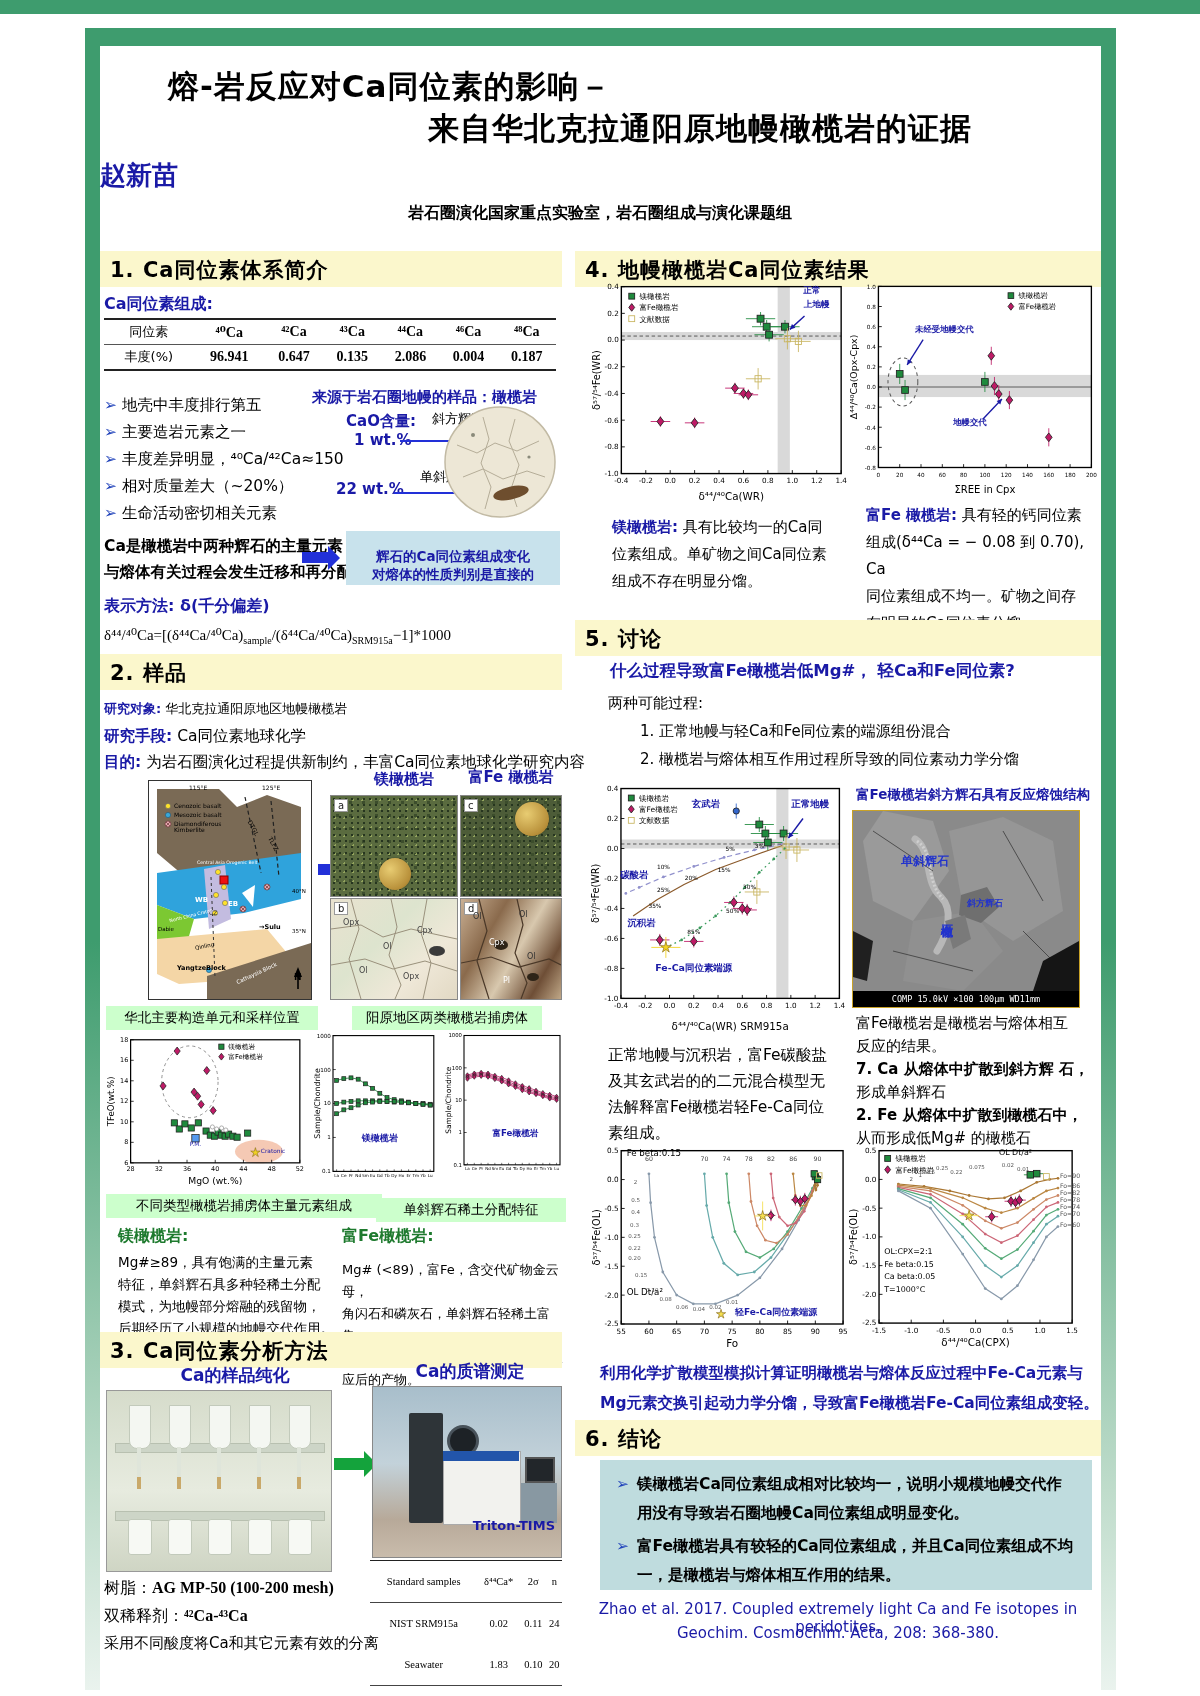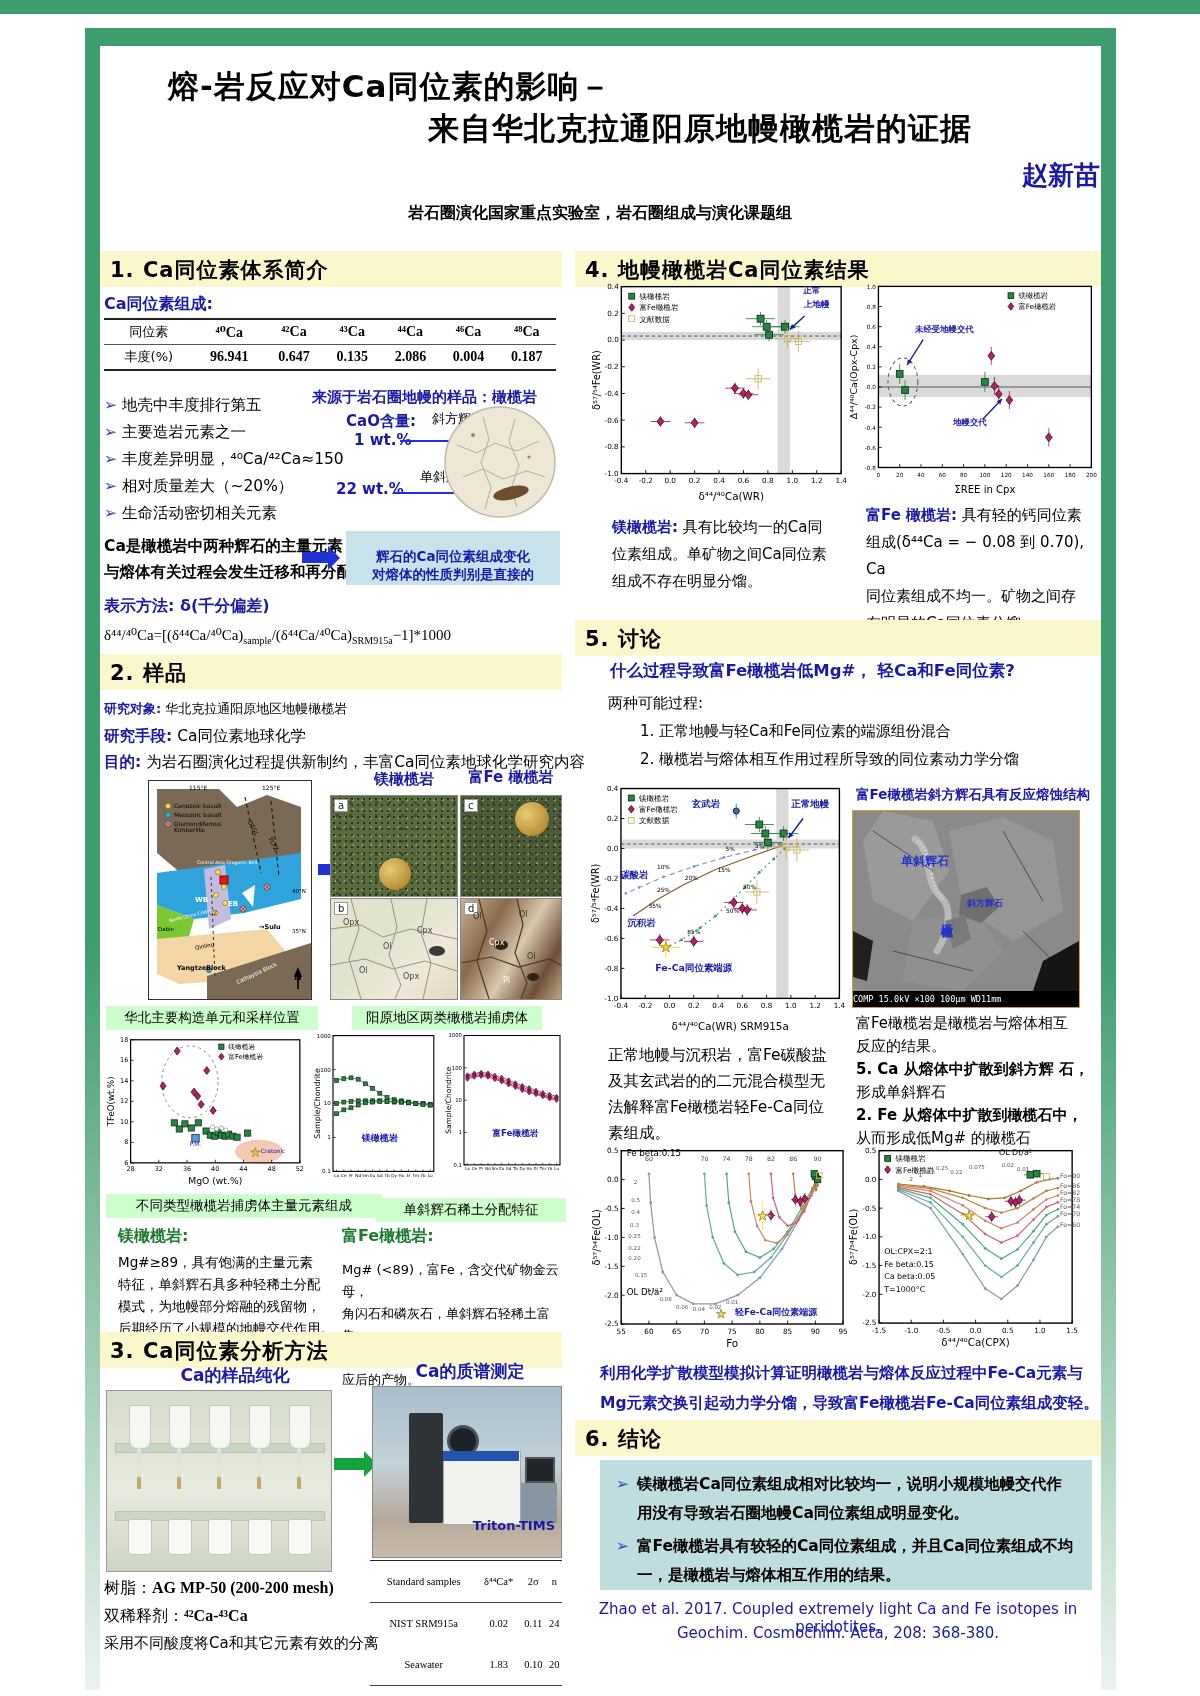--- a/index.html
+++ b/index.html
@@ -38,21 +38,21 @@
 </head>
 <body>
 
 <div class="abs" style="left:0;top:0;width:1200px;height:14px;background:#3E9C6E"></div>
 <div class="abs" style="left:85px;top:28px;width:1031px;height:18px;background:#3E9C6E"></div>
 <div class="abs" style="left:85px;top:28px;width:15px;height:1662px;background:linear-gradient(180deg,#3E9C6E 0%,#3E9C6E 55%,#BFDCCB 88%,#EAF3EE 100%)"></div>
 <div class="abs" style="left:1101px;top:28px;width:15px;height:1662px;background:linear-gradient(180deg,#3E9C6E 0%,#3E9C6E 55%,#BFDCCB 88%,#EAF3EE 100%)"></div>
 
 <div class="t" style="left:168px;top:66px;font-size:31px;font-weight:bold;letter-spacing:1px">熔-岩反应对Ca同位素的影响－</div>
 <div class="t" style="left:428px;top:108px;font-size:31px;font-weight:bold;letter-spacing:1px">来自华北克拉通阳原地幔橄榄岩的证据</div>
-<div class="t blue" style="left:100px;top:158px;width:1000px;text-align:right;font-size:26px;font-weight:bold">赵新苗</div>
+<div class="t blue" style="left:100px;top:158px;width:1000px;text-align:left;font-size:26px;font-weight:bold">赵新苗</div>
 <div class="t" style="left:100px;top:203px;width:1000px;text-align:center;font-size:16px;font-weight:600">岩石圈演化国家重点实验室，岩石圈组成与演化课题组</div>
 
 <div class="sec-h" style="left:100px;top:251px;width:462px">1. Ca同位素体系简介</div>
 <div class="t lbl-blue" style="left:104px;top:294px;font-size:16px">Ca同位素组成:</div>
 <div class="t" style="left:104px;top:318px;width:452px">
   <table class="iso serif" style="border-top:2px solid #222;border-bottom:2px solid #222">
     <tbody>
         <tr style="border-bottom:1px solid #555">
       <td style="font-family:'DejaVu Sans',sans-serif;font-size:13px">同位素</td>
       <td style="font-weight:bold">⁴⁰Ca</td>
@@ -499,21 +499,21 @@
 <div class="abs" style="left:372px;top:1386px;width:188px;height:170px;background:linear-gradient(180deg,#A8BECB 0%,#C3D2DA 45%,#B7A999 78%,#C9BCAC 100%);border:1px solid #888;overflow:hidden">
   <div class="abs" style="left:36px;top:26px;width:34px;height:110px;background:#2E3438;border-radius:2px"></div>
   <div class="abs" style="left:74px;top:38px;width:26px;height:26px;background:#1d2226;border-radius:50%;border:3px solid #48525a"></div>
   <div class="abs" style="left:70px;top:64px;width:76px;height:72px;background:#F2F2EE;border:1px solid #aaa"></div>
   <div class="abs" style="left:70px;top:64px;width:76px;height:10px;background:#2255AA"></div>
   <div class="abs" style="left:148px;top:96px;width:36px;height:40px;background:#8898A2"></div>
   <div class="abs" style="left:152px;top:70px;width:26px;height:22px;background:#22262a;border:2px solid #555"></div>
   <div class="t lbl-blue" style="right:6px;bottom:24px;position:absolute;font-size:13px">Triton-TIMS</div>
 </div>
 
-<div class="t" style="left:104px;top:1578px;font-size:16px"><span>树脂：</span><b class="serif">AG MP-50 (200-200 mesh)</b></div>
+<div class="t" style="left:104px;top:1578px;font-size:16px"><span>树脂：</span><b class="serif">AG MP-50 (100-200 mesh)</b></div>
 <div class="t" style="left:104px;top:1606px;font-size:16px"><span>双稀释剂：</span><b class="serif">⁴²Ca-⁴³Ca</b></div>
 <div class="t" style="left:104px;top:1634px;font-size:15px">采用不同酸度将Ca和其它元素有效的分离</div>
 
 <div class="abs" style="left:370px;top:1560px;width:192px">
   <table class="std" style="width:100%;border-collapse:collapse;border-top:1.5px solid #222">
     <tbody>
         <tr style="border-bottom:1px solid #444">
       <td>Standard samples</td>
       <td>δ⁴⁴Ca*</td>
       <td>2σ</td>
@@ -866,33 +866,33 @@
     <path d="M64,30 C82,42 72,70 90,88" fill="none" stroke="#CFCFCF" stroke-width="3" stroke-dasharray="2,2"></path>
     <polygon points="108,84 134,76 146,96 128,112 106,104" fill="#6F6F6F"></polygon>
     <polygon points="92,110 112,104 118,128 100,138" fill="#7A7A7A"></polygon>
     <line x1="20" y1="20" x2="80" y2="60" stroke="#3a3a3a" stroke-width="0.8"></line>
     <line x1="150" y1="20" x2="190" y2="90" stroke="#3a3a3a" stroke-width="0.8"></line>
     <line x1="40" y1="140" x2="120" y2="160" stroke="#3a3a3a" stroke-width="0.8"></line>
     <line x1="170" y1="120" x2="210" y2="160" stroke="#3a3a3a" stroke-width="0.8"></line>
     <polygon points="190,150 226,130 226,180 180,180" fill="#151515"></polygon>
     <polygon points="0,120 20,130 14,170 0,166" fill="#202020"></polygon>
   </svg>
-  <div style="position:absolute;left:0;bottom:0;width:100%;height:16px;background:#000;color:#fff;font-size:8.5px;font-family:'DejaVu Sans Mono',monospace;text-align:left;line-height:16px">COMP  15.0kV    ×100    100μm  WD11mm</div>
+  <div style="position:absolute;left:0;bottom:0;width:100%;height:16px;background:#000;color:#fff;font-size:8.5px;font-family:'DejaVu Sans Mono',monospace;text-align:center;line-height:16px">COMP  15.0kV    ×100    100μm  WD11mm</div>
 <span class="mini-label" style="left: 48px; top: 44px; font-size: 12px; color: rgb(34, 51, 204); font-weight: bold;">单斜辉石</span><span class="mini-label" style="left: 114px; top: 88px; font-size: 9px; color: rgb(34, 51, 204); font-weight: bold;">斜方辉石</span><span class="mini-label" style="left: 88px; top: 104px; font-size: 12px; color: rgb(34, 51, 204); font-weight: bold; writing-mode: vertical-rl;">橄榄石</span></div>
 
 <div class="t" style="left:608px;top:1042px;width:256px;font-size:15.5px;line-height:26px">
   <span>正常地幔与沉积岩，富Fe碳酸盐</span><br>
   <span>及其玄武岩的的二元混合模型无</span><br>
   <span>法解释富Fe橄榄岩轻Fe-Ca同位</span><br>
   <span>素组成。</span>
 </div>
 <div class="t" style="left:856px;top:1012px;width:244px;font-size:15px;line-height:23px">
   <span>富Fe橄榄岩是橄榄岩与熔体相互</span><br>
   <span>反应的结果。</span><br>
-  <b>5. Ca 从熔体中扩散到斜方辉 石，</b><br>
+  <b>7. Ca 从熔体中扩散到斜方辉 石，</b><br>
   <span>形成单斜辉石</span><br>
   <b>2. Fe 从熔体中扩散到橄榄石中，</b><br>
   <span>从而形成低Mg# 的橄榄石</span>
 </div>
 
 <svg class="abs" style="left:590px;top:1142px;width:260px;height:208px" viewBox="0 0 150 120">
     <polyline points="34,18.333333333333336 34.959999999999994,35 37.2,55 42,75 50,88.33333333333334 59.6,93.33333333333333 72.4,93.33333333333333 85.2,88.33333333333334 98,78.33333333333334 110.8,61.666666666666664 120.4,45 128.4,28.333333333333332 131.6,20" fill="none" stroke="#8899AA" stroke-width="0.7"></polyline>
     <circle cx="34" cy="18.333333333333336" r="0.8" fill="#8899AA"></circle>
     <circle cx="34.959999999999994" cy="35" r="0.8" fill="#8899AA"></circle>
     <circle cx="37.2" cy="55" r="0.8" fill="#8899AA"></circle>

